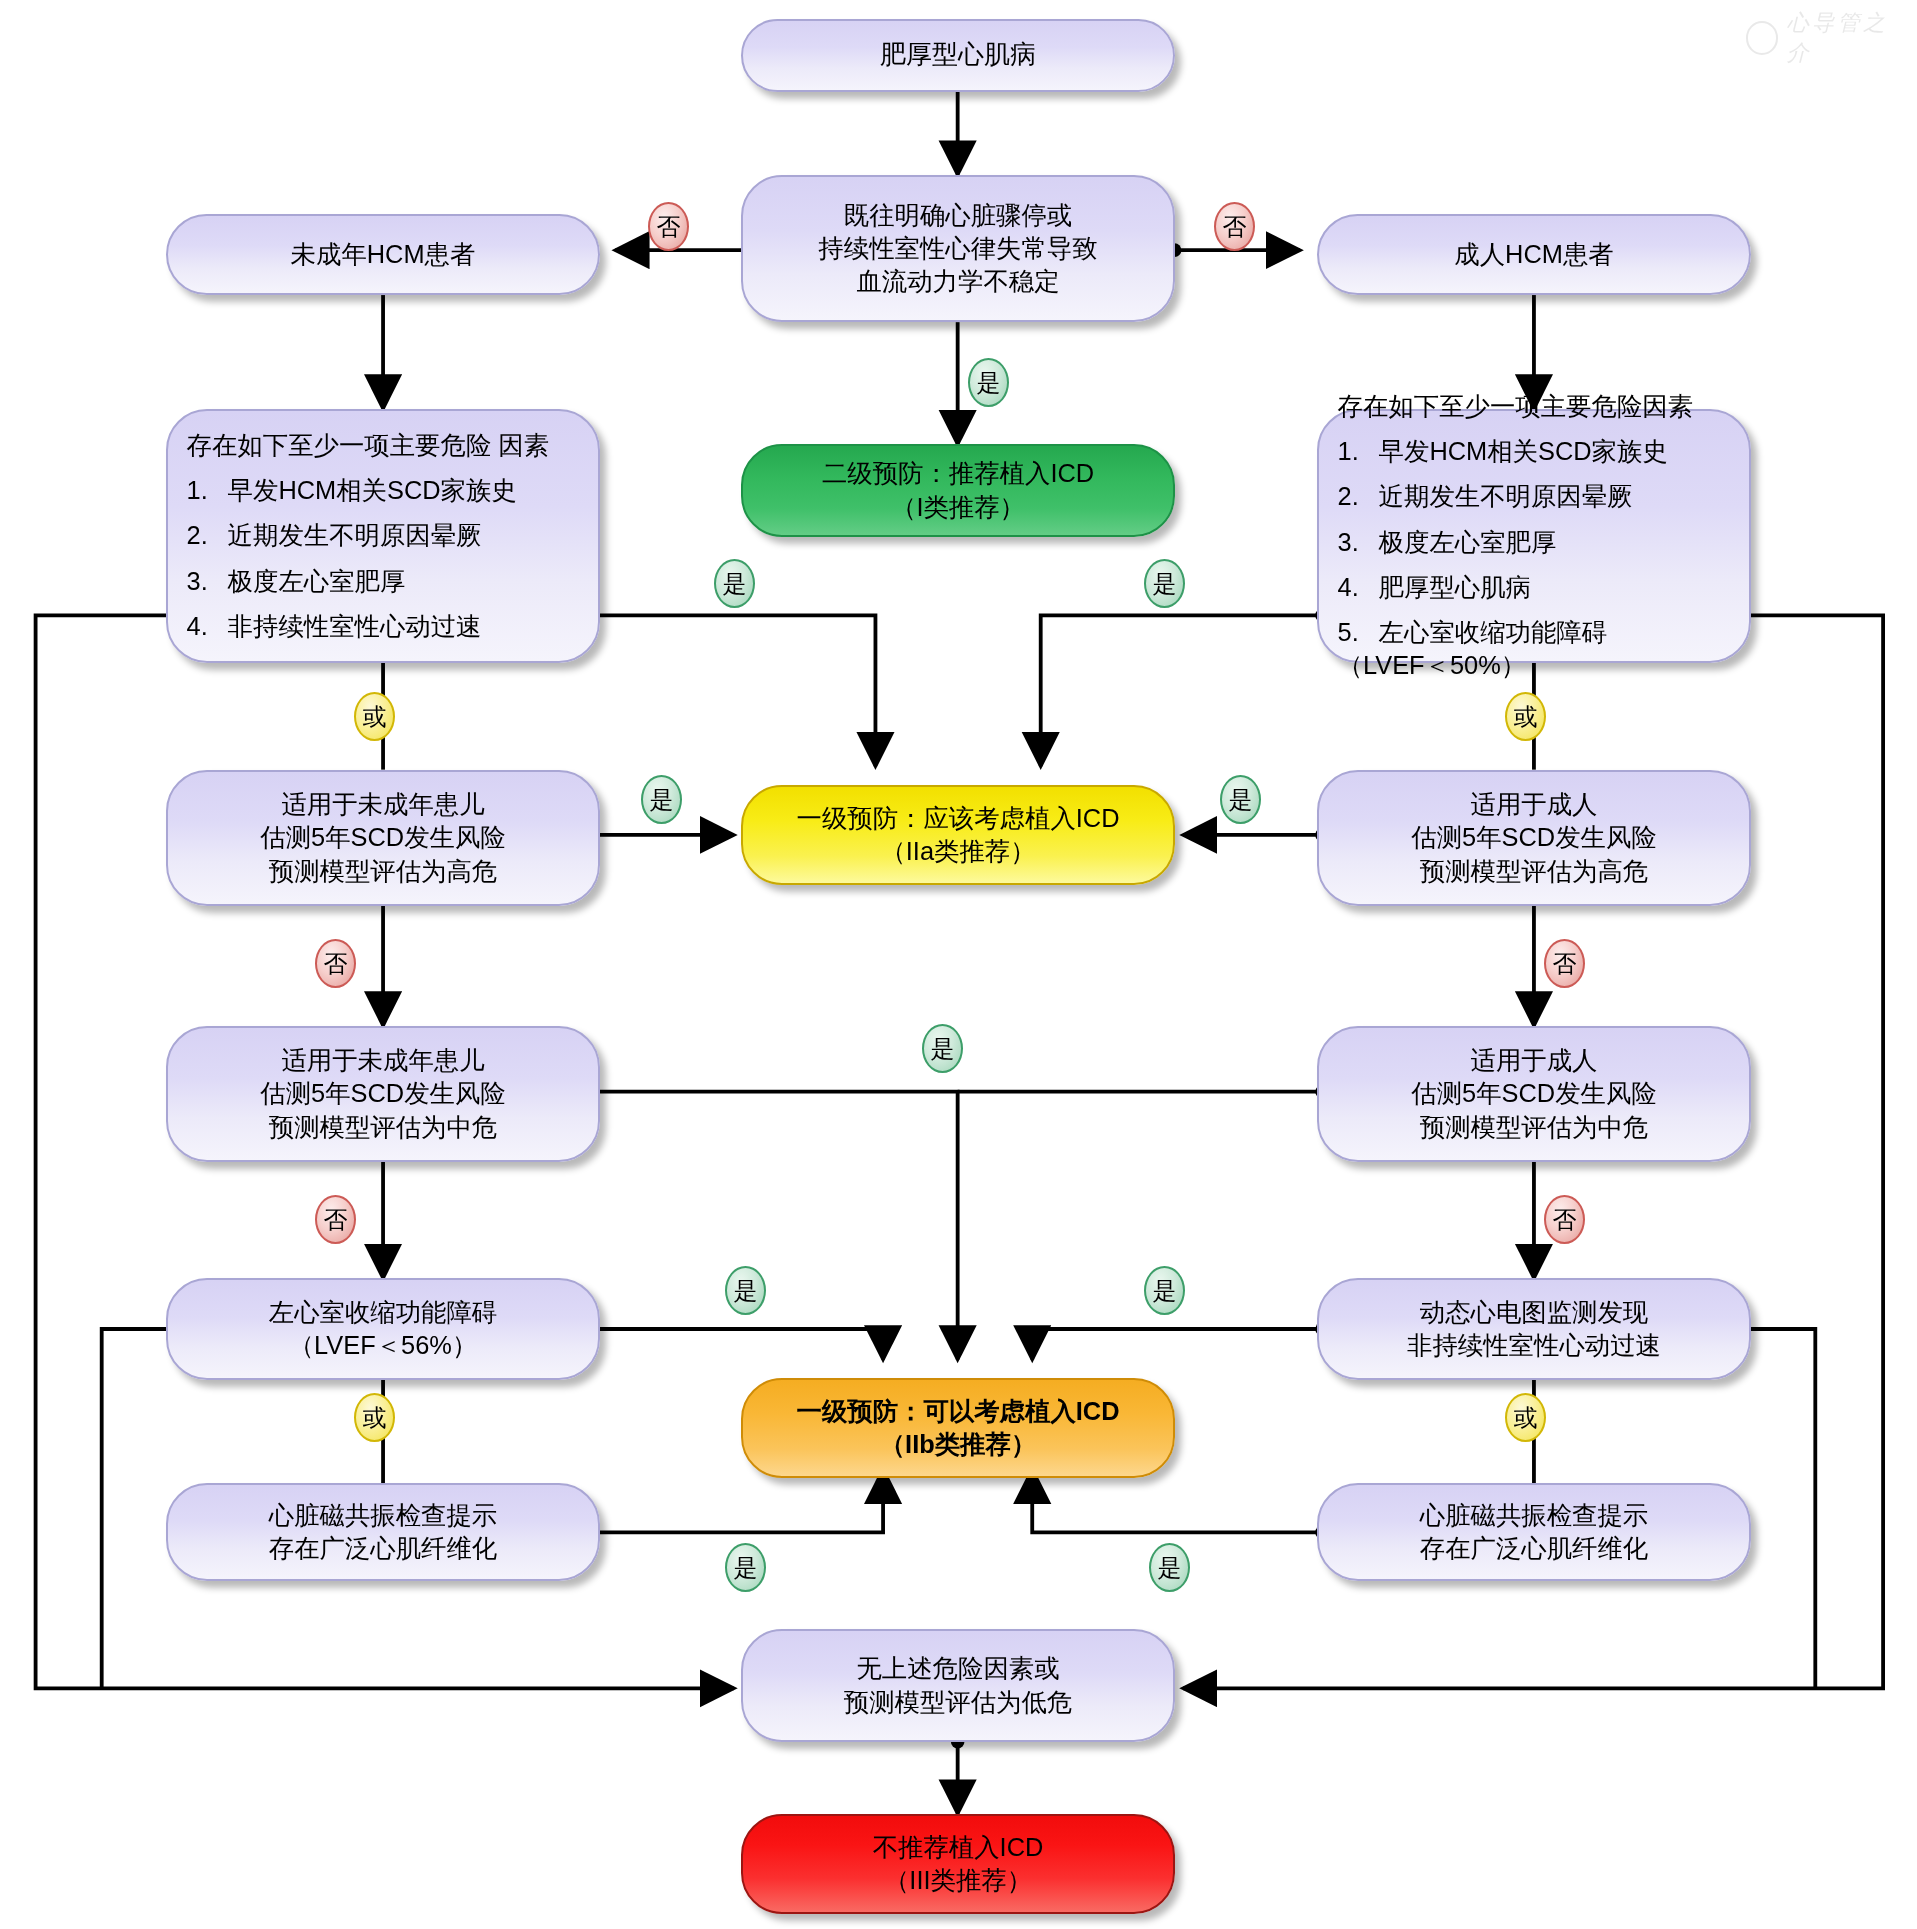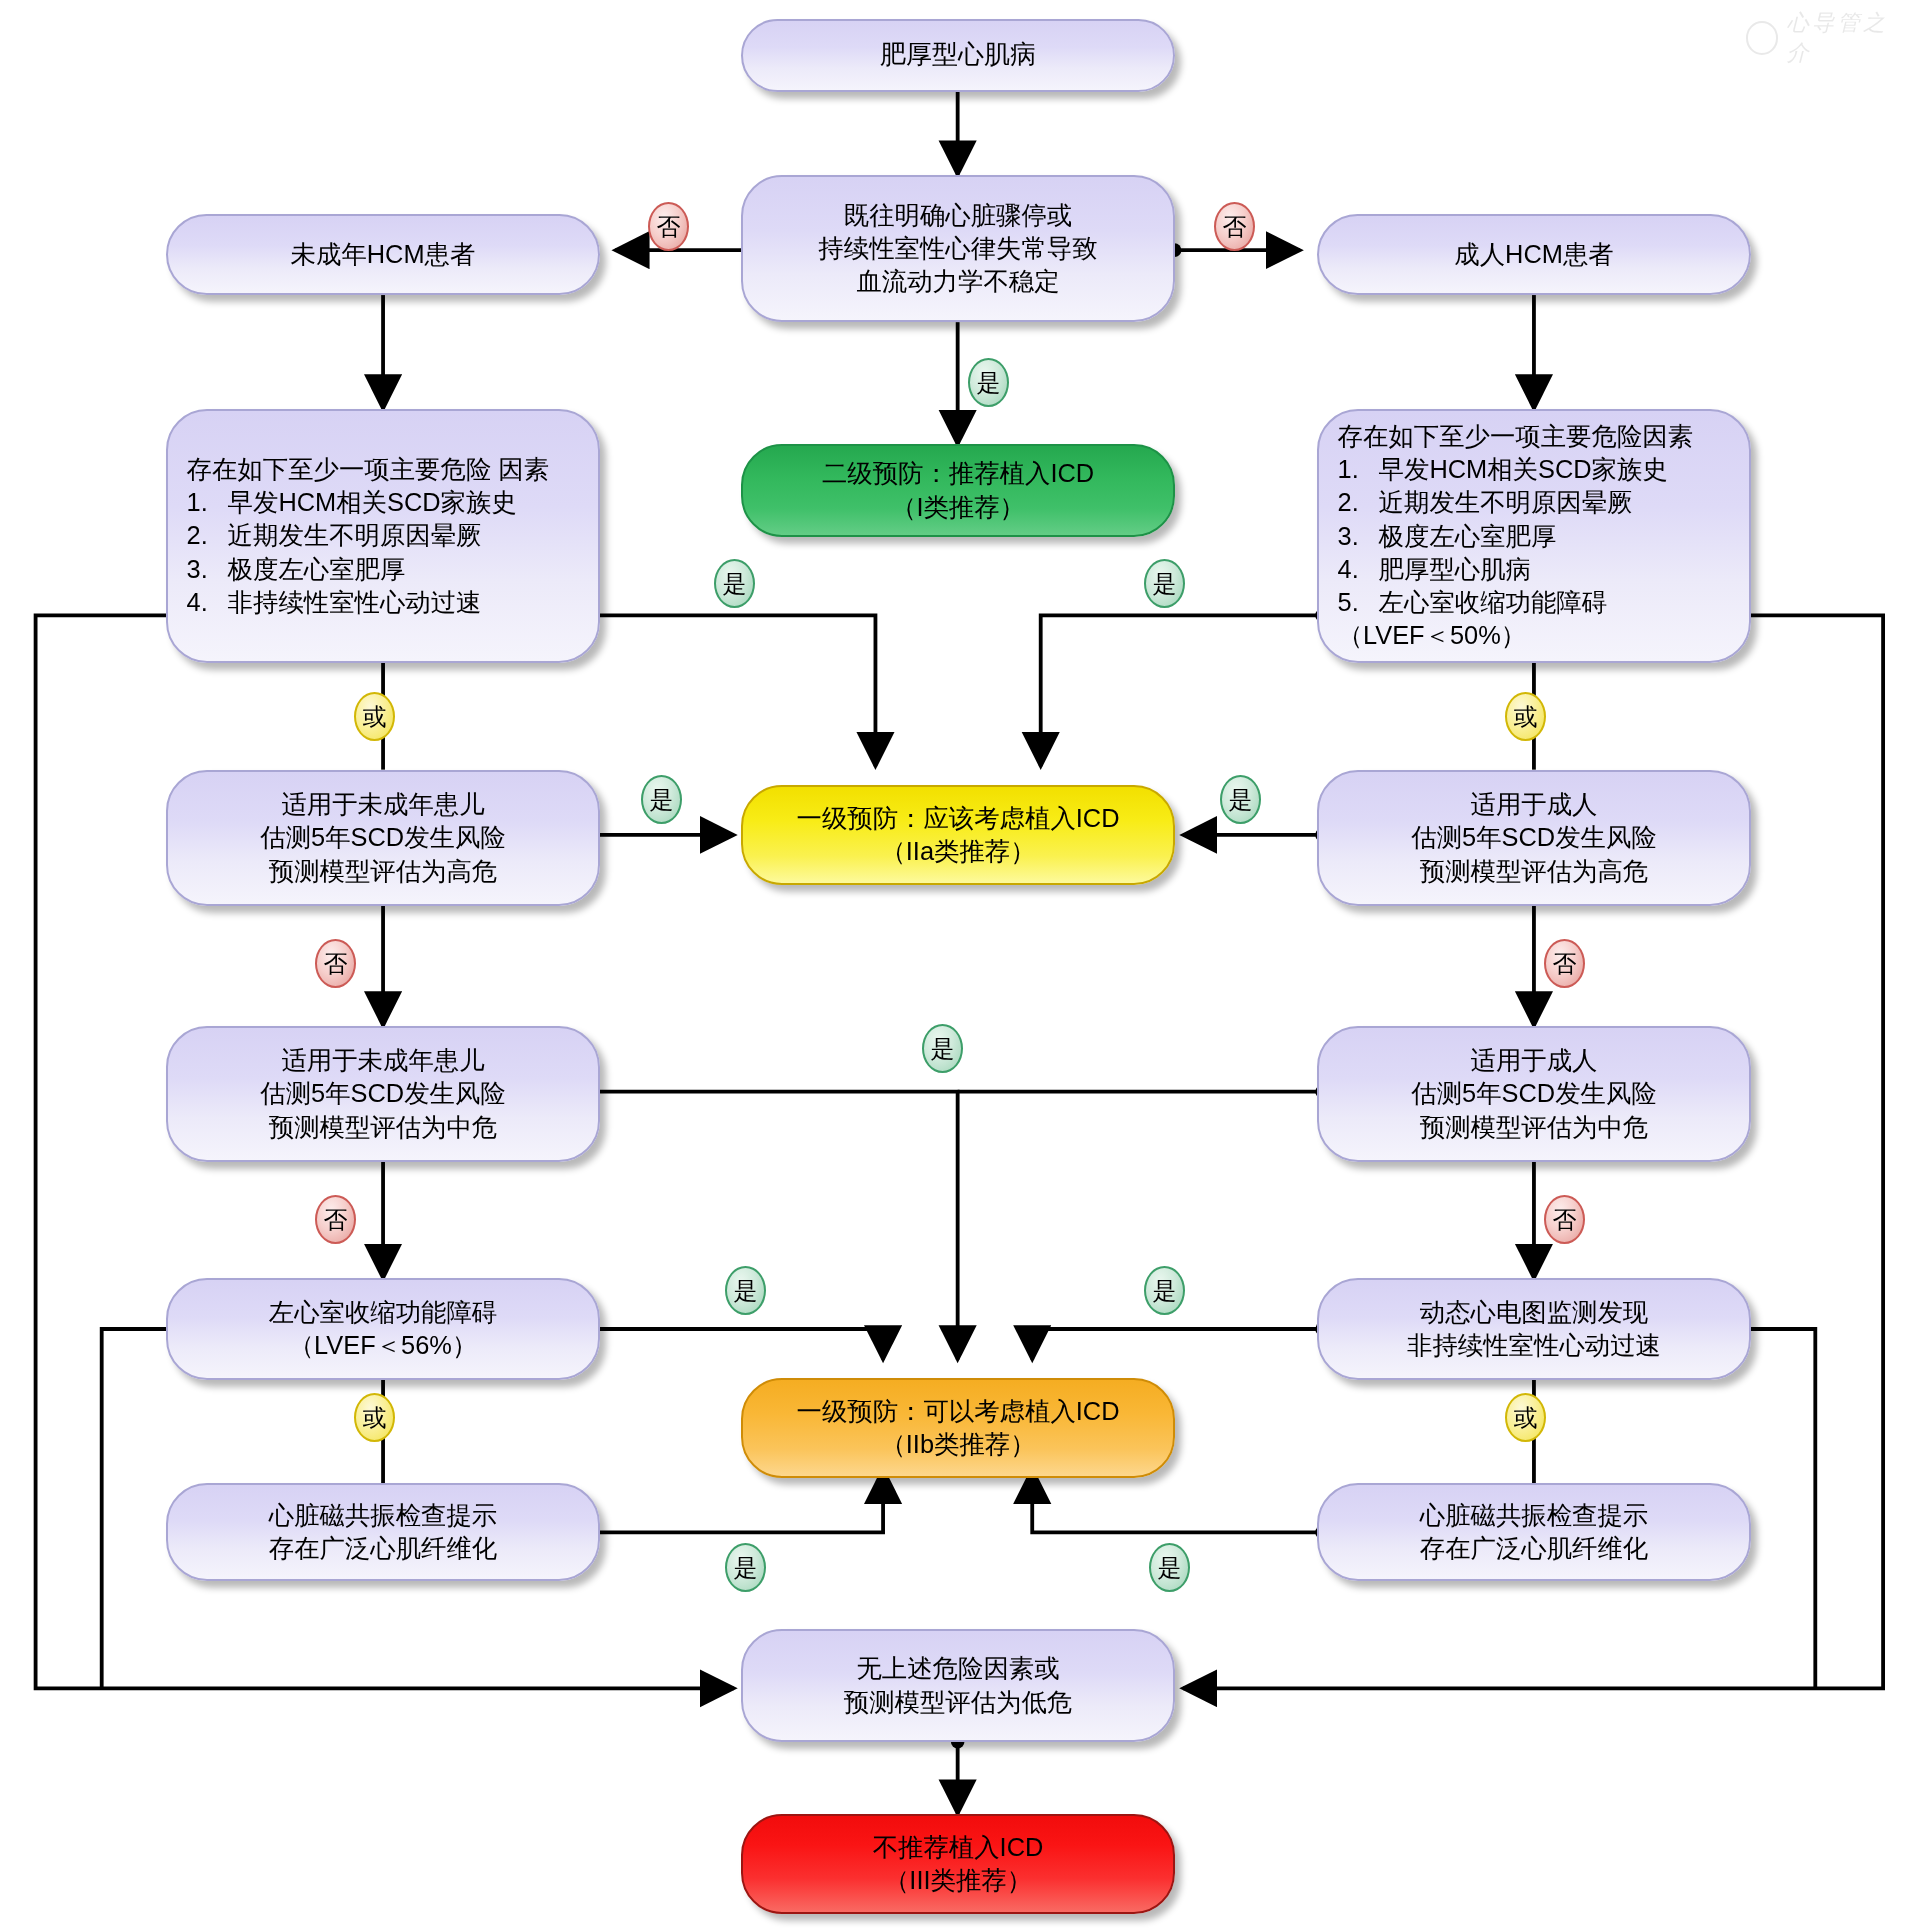--- a/index.html
+++ b/index.html
@@ -24,31 +24,32 @@
     background:linear-gradient(180deg,#25a84f 0%, #32b85c 35%, #3fc069 70%, #63cd86 100%);
     justify-content:flex-end;
   }
   .n-yellow{
     border-color:#c8a800;border-radius:41px;
     background:linear-gradient(180deg,#f2e000 0%, #f8ec16 35%, #faf14f 72%, #fdfa9c 100%);
   }
   .n-orange{
     border-color:#cf8c07;border-radius:41px;
     background:linear-gradient(180deg,#f5ad22 0%, #f9b736 35%, #fbc45a 72%, #fdd78d 100%);
+    font-weight:bold;
   }
   .n-red{
     border-color:#9c1512;border-radius:41px;
     background:linear-gradient(180deg,#f20c0c 0%, #fa1414 30%, #fb2f2f 65%, #f96a63 100%);
   }
   .fs30{font-size:25.4px;}
   .fs31{font-size:26px;}
 
   .list{display:block;width:100%;text-align:left;line-height:1.30;}
   .list .hd{display:block;}
-  .list .li{display:block;padding-left:0;}
+  .list .li{display:block;padding-left:0;margin-top:12px;}
   .list .li .num{display:inline-block;width:41px;}
 
   
   .lbl{position:absolute;display:flex;align-items:center;justify-content:center;
        font-size:24px;color:#000;border-radius:50%;box-sizing:border-box;
        width:41px;height:49px;border-width:2.5px;border-style:solid;}
   .lbl-yes{border-color:#3d9e69;
     background:radial-gradient(ellipse at 38% 30%, #eaf7ef 0%, #cfeadb 45%, #9ed3b6 100%);}
   .lbl-no{border-color:#cc5b56;
     background:radial-gradient(ellipse at 38% 30%, #fdeeed 0%, #f6cfcc 45%, #e49a95 100%);}

